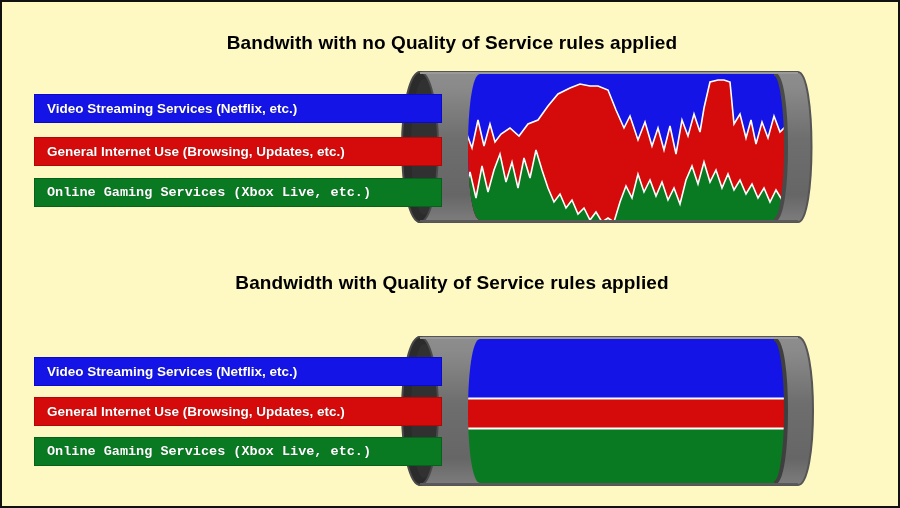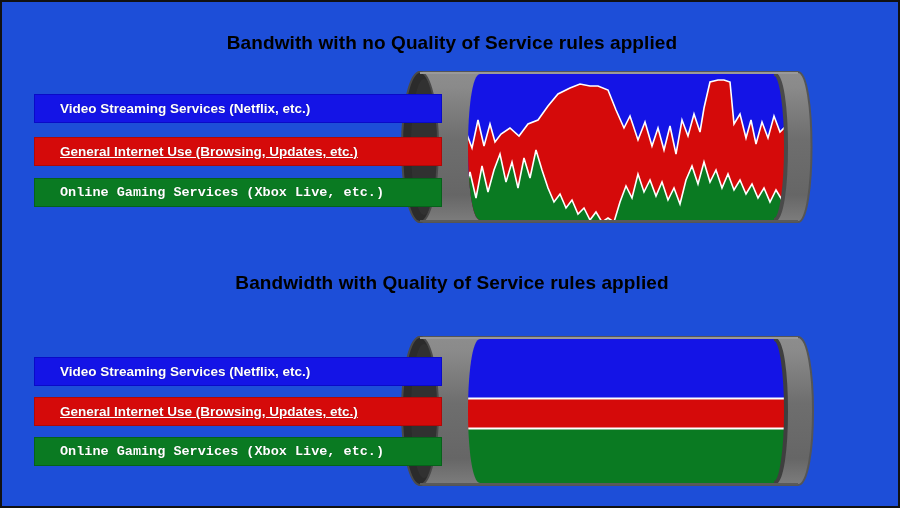--- a/index.html
+++ b/index.html
@@ -10,21 +10,21 @@
   body {
     width: 900px;
     height: 508px;
     font-family: "Liberation Sans", sans-serif;
     overflow: hidden;
   }
   #page {
     position: relative;
     width: 900px;
     height: 508px;
-    background: #1d4ed8;
+    background: #fef9c3;
     box-sizing: border-box;
     border: 2px solid #111111;
     overflow: hidden;
   }
 
   
   .section-title {
     position: absolute;
     left: 0;
     width: 900px;
@@ -45,25 +45,25 @@
     box-sizing: border-box;
     display: flex;
     align-items: center;
     color: #ffffff;
     font-size: 13.5px;
     font-weight: bold;
     white-space: nowrap;
     z-index: 6;
   }
   .feeder-bar .bar-label {
-    padding-left: 25px;
+    padding-left: 12px;
     text-shadow: 0 0 1px rgba(0,0,0,0.35);
   }
   .bar-blue  { background: #1414e6; border: 1px solid #0a0ac8; }
-  .bar-red   { background: #d50a0a; border: 1px solid #b00808; text-decoration: underline; }
+  .bar-red   { background: #d50a0a; border: 1px solid #b00808; }
   .bar-green { background: #0a7a22; border: 1px solid #06621a; font-family: Liberation Mono, monospace; }
 
   
   .pipe {
     position: absolute;
     z-index: 3;
   }
 
   
   .pipe svg { display: block; }

